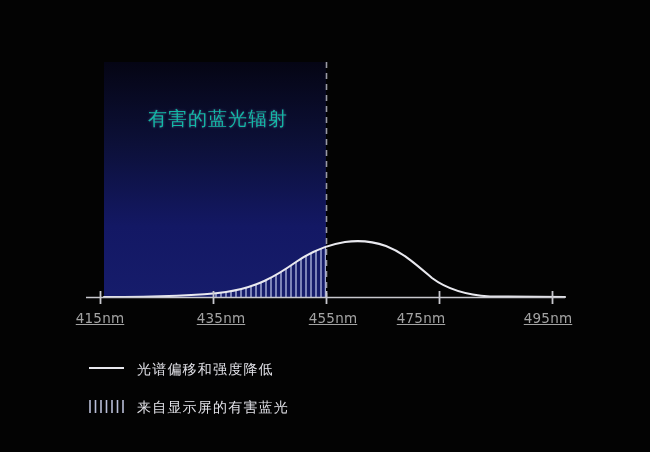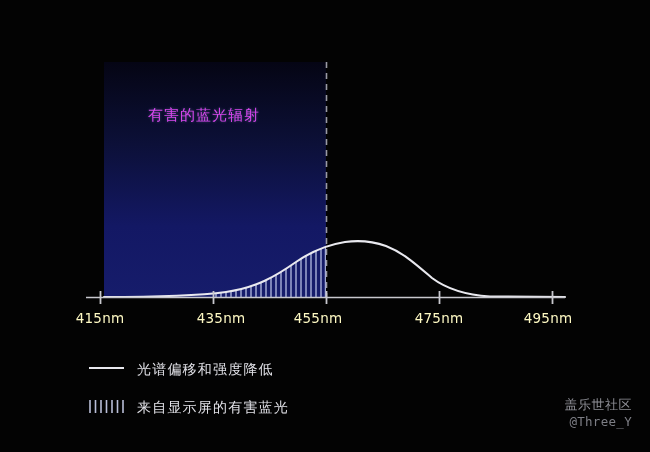--- a/index.html
+++ b/index.html
@@ -29,31 +29,32 @@
     display: block;
   }
   .overlay-text {
     position: absolute;
     white-space: nowrap;
     pointer-events: none;
   }
   #blue-zone-label {
     left: 148px;
     top: 106px;
-    font-size: 15px;
+    font-size: 19px;
     letter-spacing: 1px;
-    color: #d946ef;
+    color: #14b8a6;
     text-shadow: 0 0 3px rgba(180,190,255,0.35);
   }
   .tick-label {
     font-size: 13.5px;
-    color: #fef9c3;
+    color: #a3a3a3;
     letter-spacing: 0.2px;
     transform: translateX(-50%);
     top: 310px;
+    text-decoration: underline;
   }
   .legend-label {
     font-size: 14px;
     color: #e2e2e8;
     letter-spacing: 1.2px;
     left: 137px;
   }
   #legend-label-0 { top: 361px; }
   #legend-label-1 { top: 399px; }
   #watermark {
@@ -167,25 +168,21 @@
       <line x1="112" y1="400" x2="112" y2="413"></line>
       <line x1="117.5" y1="400" x2="117.5" y2="413"></line>
       <line x1="123" y1="400" x2="123" y2="413"></line>
     </g>
   </svg>
 
   <div class="overlay-text" id="blue-zone-label">有害的蓝光辐射</div>
 
   <div class="overlay-text tick-label" style="left:100px">415nm</div>
   <div class="overlay-text tick-label" style="left:221px">435nm</div>
-  <div class="overlay-text tick-label" style="left:318px">455nm</div>
-  <div class="overlay-text tick-label" style="left:439px">475nm</div>
+  <div class="overlay-text tick-label" style="left:333px">455nm</div>
+  <div class="overlay-text tick-label" style="left:421px">475nm</div>
   <div class="overlay-text tick-label" style="left:548px">495nm</div>
 
   <div class="overlay-text legend-label" id="legend-label-1">来自显示屏的有害蓝光</div>
   <div class="overlay-text legend-label" id="legend-label-0">光谱偏移和强度降低</div>
 
-  <div id="watermark">
-    <span id="watermark-title">盖乐世社区</span>
-    <span id="watermark-handle">@Three_Y</span>
-  </div>
 
 </div>
 
 </body></html>

